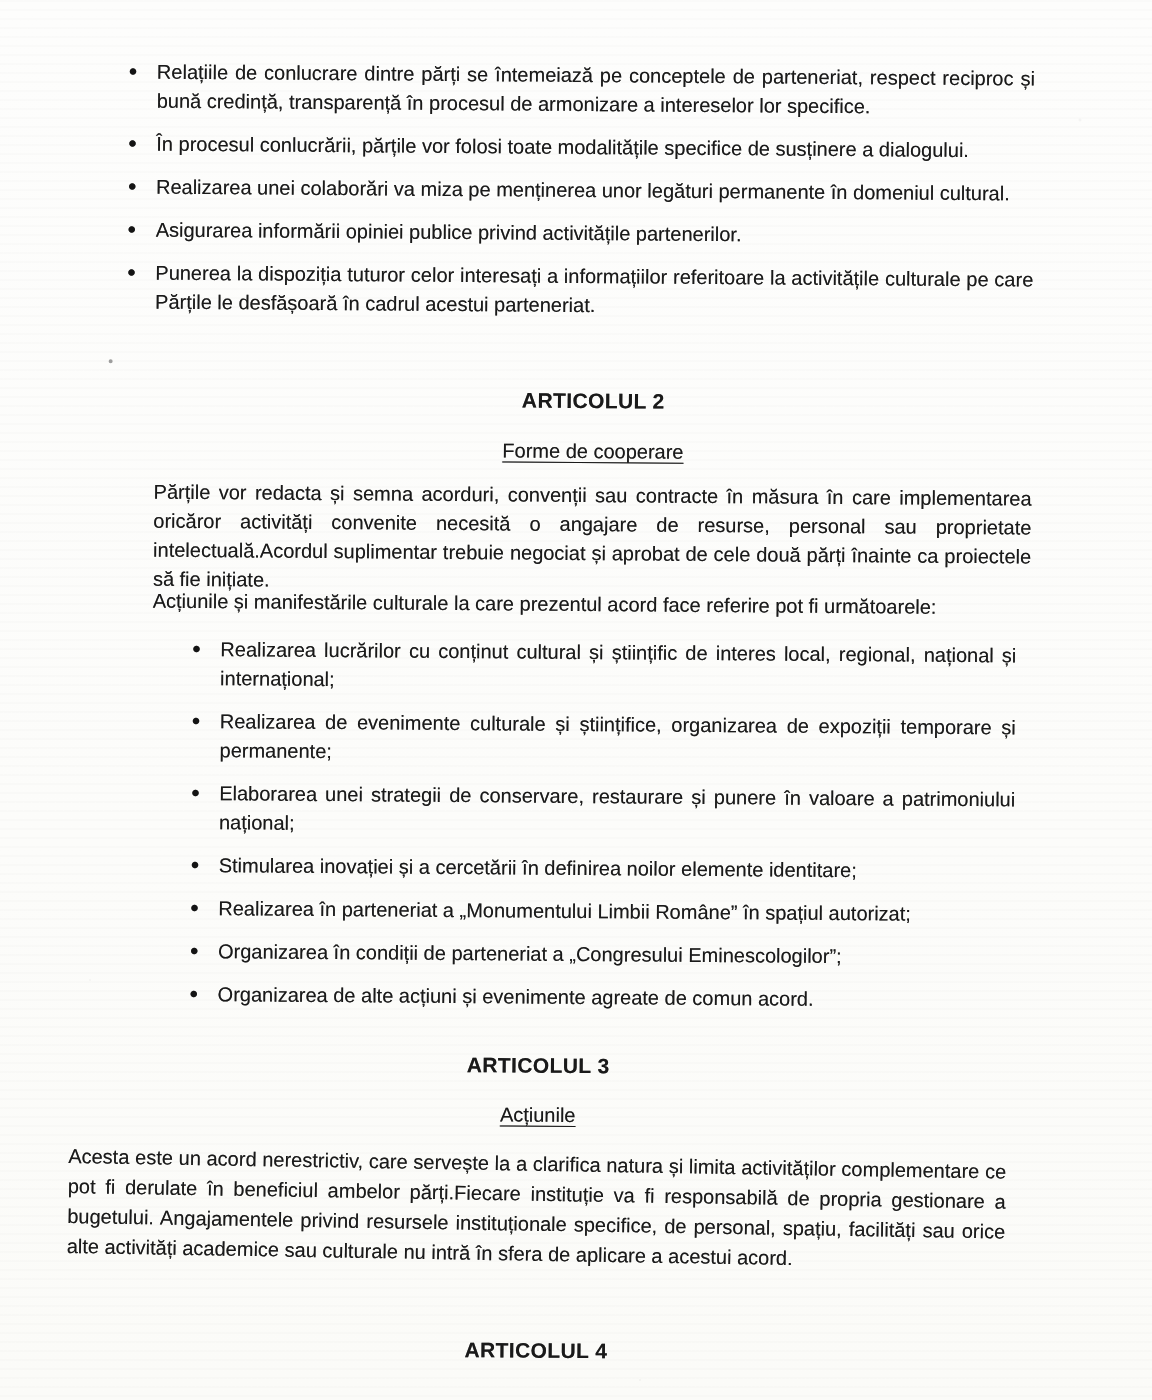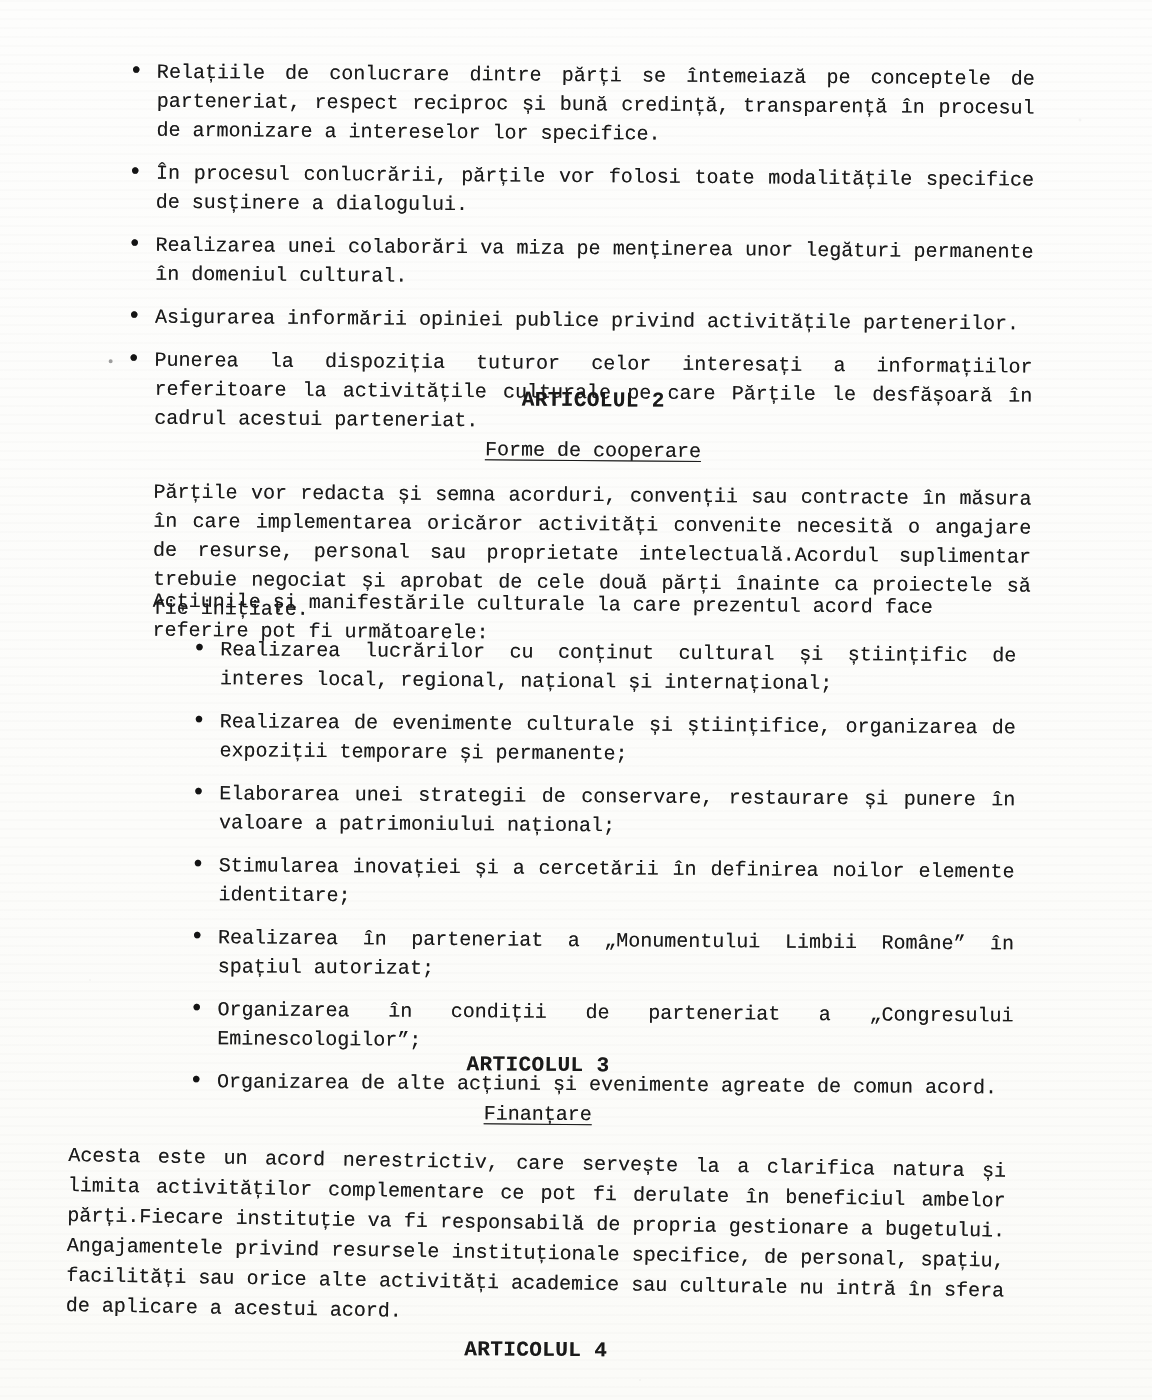--- a/index.html
+++ b/index.html
@@ -11,21 +11,21 @@
     position: relative;
     width: 1152px;
     height: 1400px;
     overflow: hidden;
     background:
       radial-gradient(3px 3px at 1080px 120px, rgba(0,0,0,0.05), transparent 70%),
       radial-gradient(2px 2px at 640px 1380px, rgba(0,0,0,0.06), transparent 70%),
       radial-gradient(2px 2px at 90px 980px, rgba(0,0,0,0.05), transparent 70%),
       repeating-linear-gradient(180deg, rgba(0,0,0,0.010) 0 2px, rgba(0,0,0,0) 2px 9px),
       linear-gradient(180deg, #fdfdfc 0%, #fcfcfa 60%, #fbfbf8 100%);
-    font-family: Liberation Mono, monospace;
+    font-family: Liberation Sans, sans-serif;
     color: #1a1a1a;
     font-size: 20px;
   }
   .scan-skew {
     position: absolute;
     inset: 0;
     transform: rotate(0.45deg);
     transform-origin: 576px 700px;
   }
   .abs { position: absolute; }
@@ -132,21 +132,21 @@
       <li>Elaborarea unei strategii de conservare, restaurare și punere în valoare a patrimoniului național;</li>
       <li>Stimularea inovației și a cercetării în definirea noilor elemente identitare;</li>
       <li>Realizarea în parteneriat a „Monumentului Limbii Române” în spațiul autorizat;</li>
       <li>Organizarea în condiții de parteneriat a „Congresului Eminescologilor”;</li>
       <li>Organizarea de alte acțiuni și evenimente agreate de comun acord.</li>
     </ul>
 
     <div id="h-art3" class="abs txt h-article">ARTICOLUL 3</div>
 
     <div id="sub-art3" class="abs txt h-sub">
-      <span class="u">Finanțare</span>
+      <span class="u">Acțiunile</span>
     </div>
 
     <p id="para-art3" class="abs txt para">Acesta este un acord nerestrictiv, care servește la a clarifica natura și limita activităților complementare ce pot fi derulate în beneficiul ambelor părți.Fiecare instituție va fi responsabilă de propria gestionare a bugetului. Angajamentele privind resursele instituționale specifice, de personal, spațiu, facilități sau orice alte activități academice sau culturale nu intră în sfera de aplicare a acestui acord.</p>
 
     <div id="h-art4" class="abs txt h-article">ARTICOLUL 4</div>
 
   </div>
 </div>
 
 </body></html>

